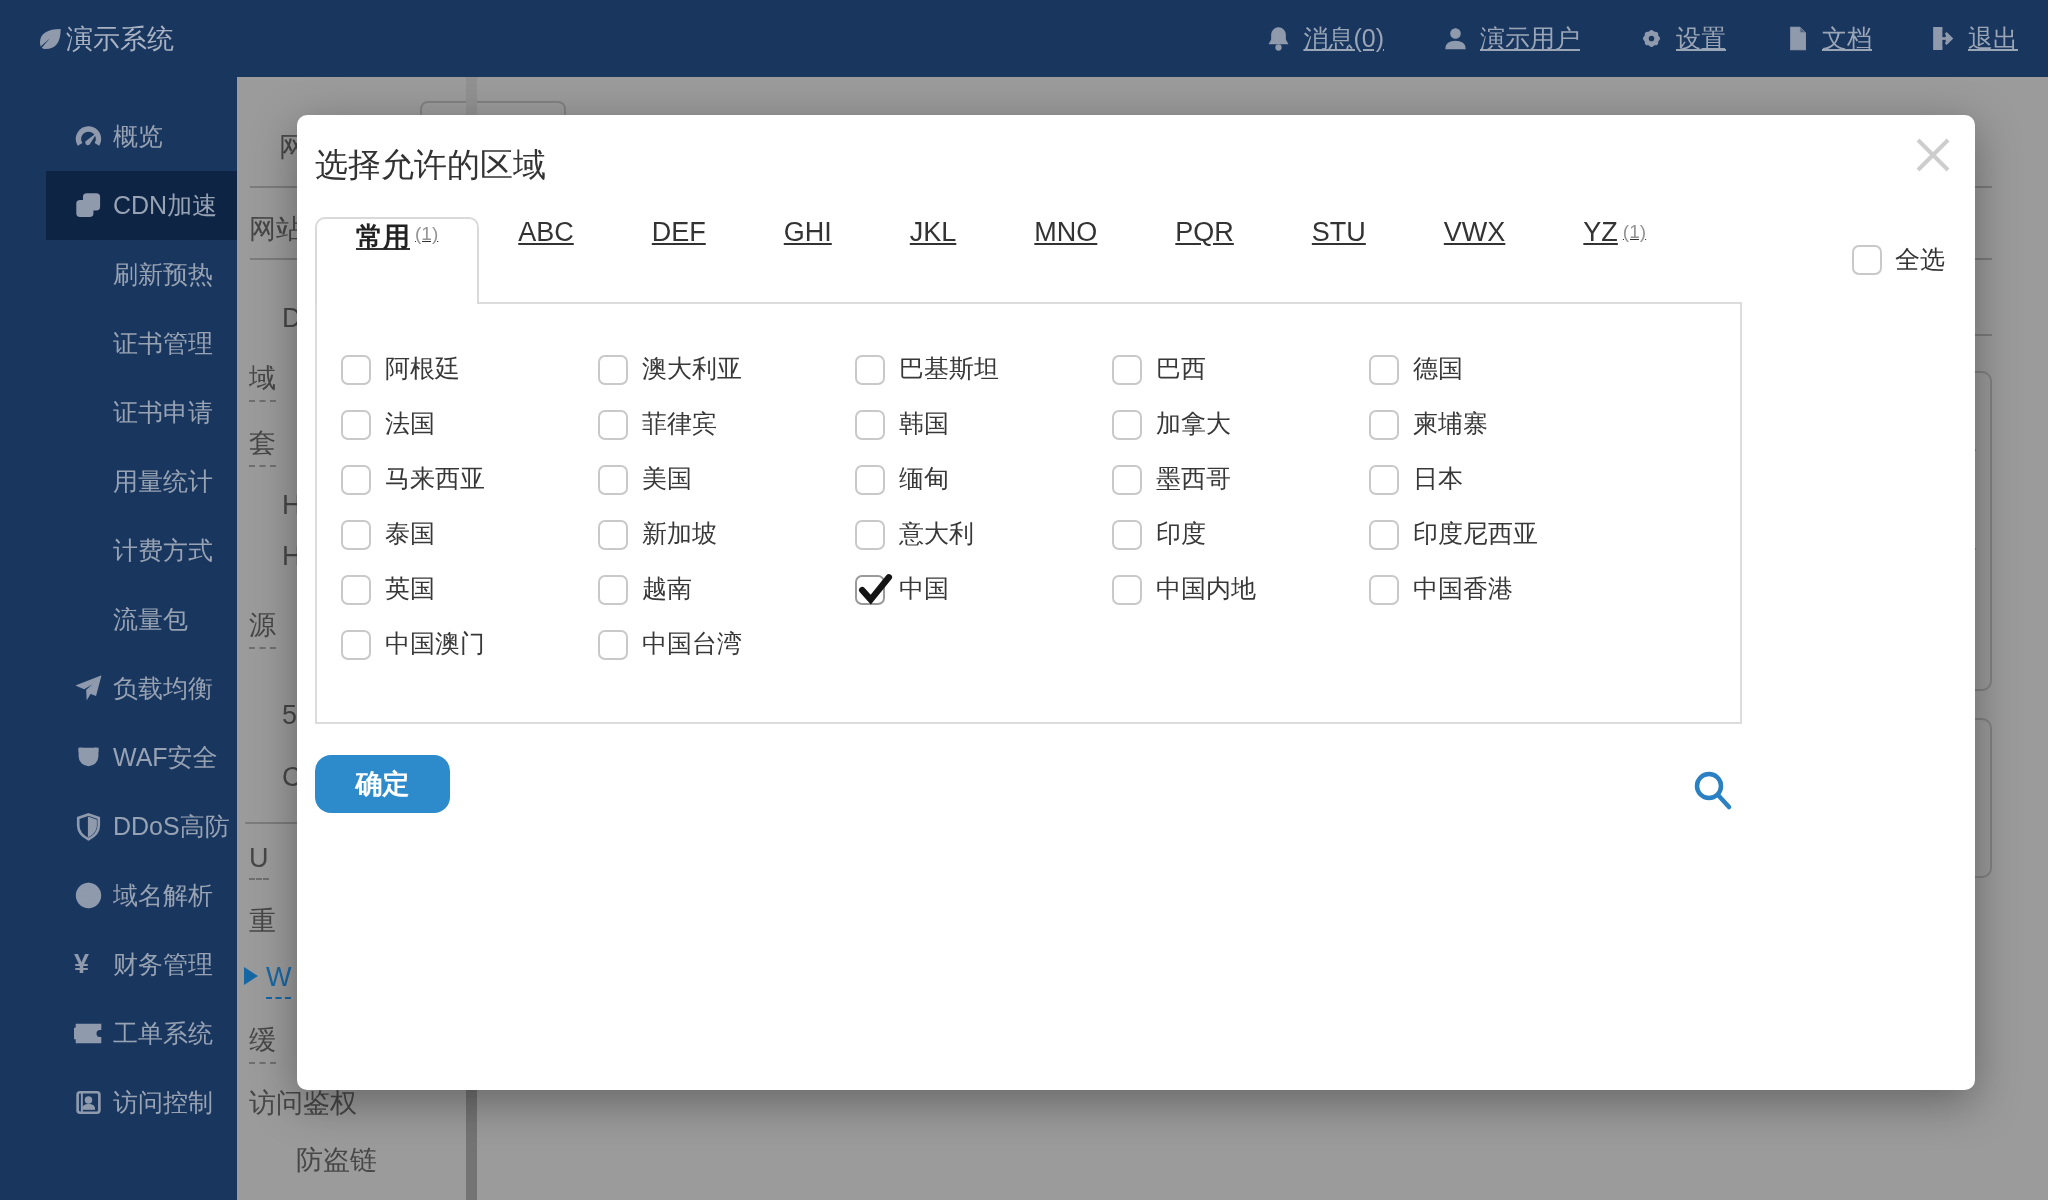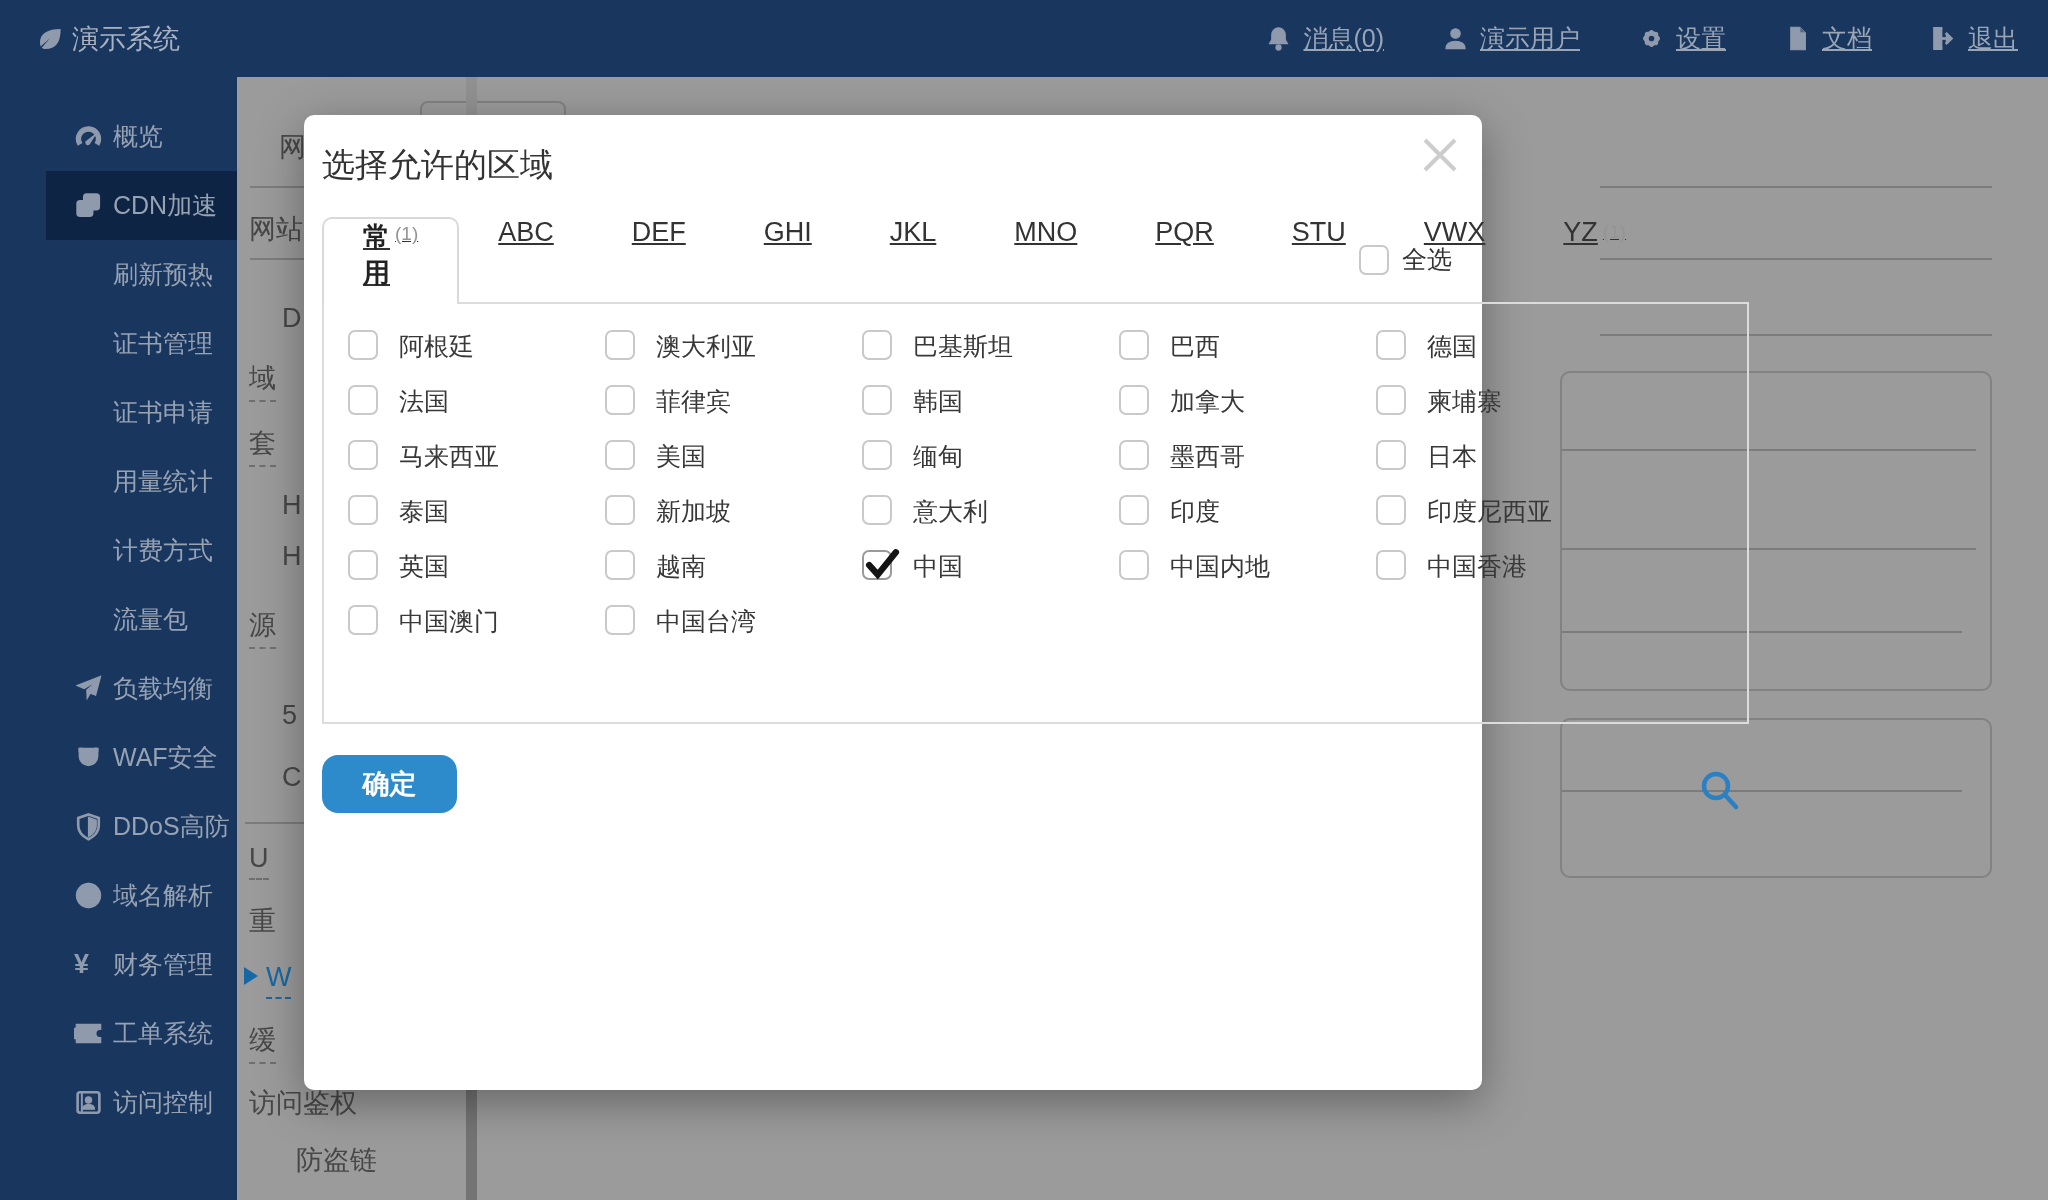--- a/index.html
+++ b/index.html
@@ -4,21 +4,21 @@
 <style>
   html,body{margin:0;padding:0;}
   body{
     width:2048px;height:1200px;position:relative;overflow:hidden;
     font-family:"Liberation Sans","DejaVu Sans",sans-serif;
     background:#9b9b9b;
   }
   
   .topbar{position:absolute;left:0;top:0;width:2048px;height:77px;background:#19365f;z-index:5;
     display:flex;align-items:center;justify-content:space-between;}
-  .brand{display:flex;align-items:center;gap:6px;margin-left:34px;color:#a8b2c2;font-size:27px;}
+  .brand{display:flex;align-items:center;gap:0;margin-left:34px;color:#a8b2c2;font-size:27px;}
   .brand svg{width:32px;height:32px;fill:#8f9aad;}
   .top-right{display:flex;align-items:center;gap:58px;margin-right:30px;}
   .top-item{display:flex;align-items:center;gap:11px;color:#9aa5b6;font-size:25px;cursor:pointer;text-decoration:underline;}
   .top-item .t-icon{width:27px;height:27px;display:inline-flex;}
   .top-item .t-icon svg{width:27px;height:27px;fill:#8f9aad;stroke:#8f9aad;}
   
   .sidebar{position:absolute;left:0;top:77px;width:237px;height:1123px;background:#19365f;z-index:5;padding-top:25px;box-sizing:border-box;}
   .side-item{height:69px;display:flex;align-items:center;padding-left:28px;color:#97a2b3;font-size:25px;cursor:pointer;margin-left:46px;}
   .side-item.active{background:#0e2444;}
   .side-icon{width:39px;display:inline-flex;align-items:center;}
@@ -29,34 +29,34 @@
   .g-abs{position:absolute;}
   .g-label{font-size:27px;color:#474747;white-space:nowrap;}
   .g-dash{border-bottom:2px dashed #6f6f6f;padding-bottom:4px;}
   .g-line{height:2px;background:#7c7c7c;}
   .g-box{border:2px solid #828282;border-radius:10px;box-sizing:border-box;}
   .g-link{color:#1668a5;}
   .g-tri{width:0;height:0;border-left:14px solid #1668a5;border-top:9px solid transparent;border-bottom:9px solid transparent;display:inline-block;}
   .g-scroll-track{background:#919191;}
   .g-scroll-thumb{background:#747474;}
   
-  .modal{position:absolute;left:304px;top:115px;width:1178px;height:975px;background:#ffffff;border-radius:10px;
+  .modal{position:absolute;left:297px;top:115px;width:1678px;height:975px;background:#ffffff;border-radius:10px;
     box-shadow:0 12px 45px rgba(0,0,0,.35);z-index:10;box-sizing:border-box;}
   .m-title{position:absolute;left:18px;top:28px;font-size:33px;color:#333;}
   .m-close{position:absolute;top:14px;right:16px;width:52px;height:52px;display:flex;align-items:center;justify-content:center;cursor:pointer;}
   .m-close svg{width:46px;height:46px;stroke:#cdcdcd;stroke-width:4;fill:none;}
   .tabs{position:absolute;left:18px;top:102px;height:85px;display:flex;align-items:stretch;z-index:3;}
   .tab{display:flex;align-items:flex-start;padding:0 39px;font-size:27px;color:#333;cursor:pointer;text-decoration:underline;}
   .tab .t-c{font-size:19px;color:#949494;margin-left:5px;margin-top:4px;}
   .tab.active{height:87px;background:#fff;border:2px solid #d9d9d9;border-bottom:none;border-radius:10px 10px 0 0;box-sizing:border-box;}
   .tab.active .t-l{font-weight:bold;color:#222;}
   .select-all{position:absolute;right:30px;top:128px;display:flex;align-items:center;gap:13px;font-size:25px;color:#333;cursor:pointer;}
   .panel{position:absolute;left:18px;top:187px;width:1427px;height:422px;border:2px solid #dcdcdc;box-sizing:border-box;z-index:1;}
   .regions{display:grid;grid-template-columns:repeat(5,257px);grid-auto-rows:55px;padding:26px 0 0 24px;}
-  .region{display:flex;align-items:flex-start;gap:21px;cursor:pointer;}
+  .region{display:flex;align-items:flex-end;gap:14px;cursor:pointer;}
   .r-l{font-size:25px;color:#383838;white-space:nowrap;}
   .cb{width:30px;height:30px;border:2px solid #c9c9c9;border-radius:7px;background:#fff;box-sizing:border-box;position:relative;flex:0 0 30px;}
   .cb .ck{display:none;position:absolute;left:2px;top:-2px;width:32px;height:28px;overflow:visible;}
   .cb .ck path{stroke:#141414;stroke-width:6;fill:none;stroke-linecap:round;}
   .region.checked .cb{border-color:#9a9a9a;}
   .region.checked .ck{display:block;}
   .confirm-btn{position:absolute;left:18px;top:640px;width:135px;height:58px;background:#2e8bcb;border:none;border-radius:16px;
     color:#fff;font-size:27px;font-weight:bold;font-family:inherit;cursor:pointer;}
   .m-search{position:absolute;left:1392px;top:652px;width:48px;height:48px;cursor:pointer;}
   .m-search svg{width:48px;height:48px;stroke:#2a80c2;stroke-width:4.5;fill:none;stroke-linecap:round;}

